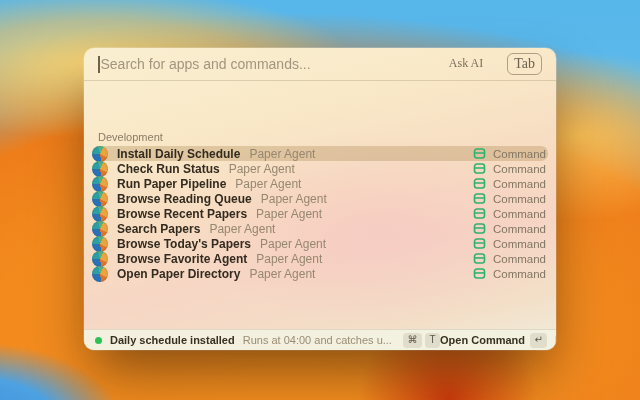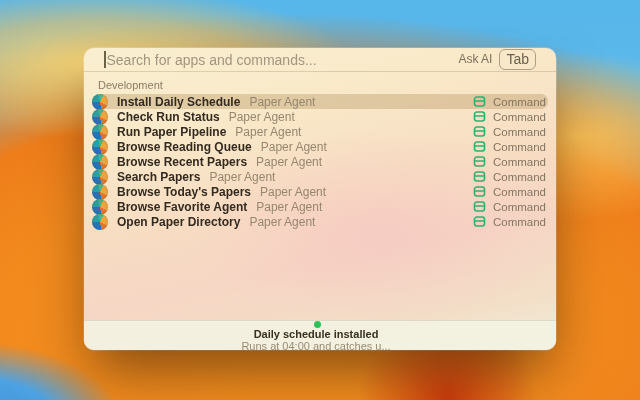--- a/index.html
+++ b/index.html
@@ -22,50 +22,50 @@
   
   .window{
     position:absolute;left:84px;top:48px;width:472px;height:302px;
     border-radius:10px;overflow:hidden;
     background:
       radial-gradient(ellipse 55% 45% at 62% 60%, rgba(246,193,193,0.50) 0%, rgba(246,193,193,0) 72%),
       linear-gradient(168deg, #f9efd0 0%, #f9e9c9 24%, #f7ddc2 48%, #f6d6c4 66%, #f3dfc8 86%, #f0eedd 100%);
     box-shadow:0 28px 55px -8px rgba(40,20,5,0.55), 0 0 0 0.5px rgba(255,255,255,0.45);
   }
   
-  .searchbar{height:24px;display:flex;align-items:center;padding:0 20px;
+  .searchbar{height:33px;display:flex;align-items:center;padding:0 14px;
     border-bottom:1px solid rgba(125,100,60,0.22);box-sizing:border-box;position:relative;}
   .caret{width:1.5px;height:17px;background:#6f6048;margin-right:1px;flex:0 0 auto;}
   .search-input{flex:1;border:none;outline:none;background:transparent;
     font-family:inherit;font-size:14px;color:#3a3020;padding:0;}
   .search-input::placeholder{color:#a2957f;opacity:1;}
-  .askai{display:flex;align-items:center;gap:7px;flex:0 0 auto;}
+  .askai{display:flex;align-items:center;gap:24px;flex:0 0 auto;font-family:Liberation Serif, serif;}
   .askai-label{font-size:12px;color:#7c705d;}
   .tab-badge{font-size:14px;color:#6c6150;border:1px solid #ae9f86;border-radius:6px;
     padding:1.5px 6px;line-height:1.2;}
   
-  .section-header{font-size:11px;color:#8b7c66;padding:7px 14px 3px;}
+  .section-header{font-size:11px;color:#8b7c66;padding:7px 14px 3px;margin-top:43px;}
   
   .list{padding:0 8px;}
   .row{height:15px;display:flex;align-items:center;padding:0 0;border-radius:7px;box-sizing:border-box;}
   .row.selected{background:rgba(150,112,50,0.26);}
   .app-icon{width:16px;height:16px;border-radius:50%;flex:0 0 auto;margin-right:9px;
     background:conic-gradient(from 210deg,#2a72b6 0deg 60deg,#2b9fa4 60deg 135deg,#55b07c 135deg 175deg,#eca43f 175deg 265deg,#e0762c 265deg 320deg,#2a72b6 320deg 360deg);
     box-shadow:inset 0 0 2px rgba(0,0,0,0.25);filter:blur(.2px);}
   .row-title{font-size:12px;font-weight:700;color:#332b20;white-space:nowrap;}
   .row-subtitle{font-size:12px;color:#968770;margin-left:9px;white-space:nowrap;}
   .row-spacer{flex:1;}
   .cmd-icon{flex:0 0 auto;margin-right:7px;display:flex;align-items:center;}
   .row-accessory{font-size:11.5px;color:#837663;padding-right:2px;}
   
   .footer{
-    position:absolute;left:0;right:0;bottom:0;height:30px;
+    position:absolute;left:0;right:0;bottom:0;height:21px;
     background:rgba(242,241,224,0.94);
     border-top:1px solid rgba(110,95,55,0.16);
-    display:flex;align-items:center;padding:0 9px;box-sizing:border-box;font-size:11px;flex-direction:column;
+    display:flex;align-items:center;padding:0 9px;box-sizing:border-box;font-size:11px;
   }
   .status-dot{width:7px;height:7px;border-radius:50%;background:#2fc157;margin:0 8px 0 2px;flex:0 0 auto;}
   .status-title{font-weight:700;color:#37301f;margin-right:8px;white-space:nowrap;}
   .status-detail{color:#9a8c74;margin-right:8px;white-space:nowrap;}
   .key-badge{background:rgba(60,50,30,0.10);border-radius:4px;color:#5e564a;
     font-size:10px;line-height:1;padding:2.5px 4.5px;margin-left:3px;flex:0 0 auto;}
   .footer-right{margin-left:auto;display:flex;align-items:center;}
   .action-primary{font-weight:700;color:#37301f;margin-right:2px;white-space:nowrap;}
   .footer-sep{color:rgba(60,50,30,0.25);margin:0 7px;}
 </style>

